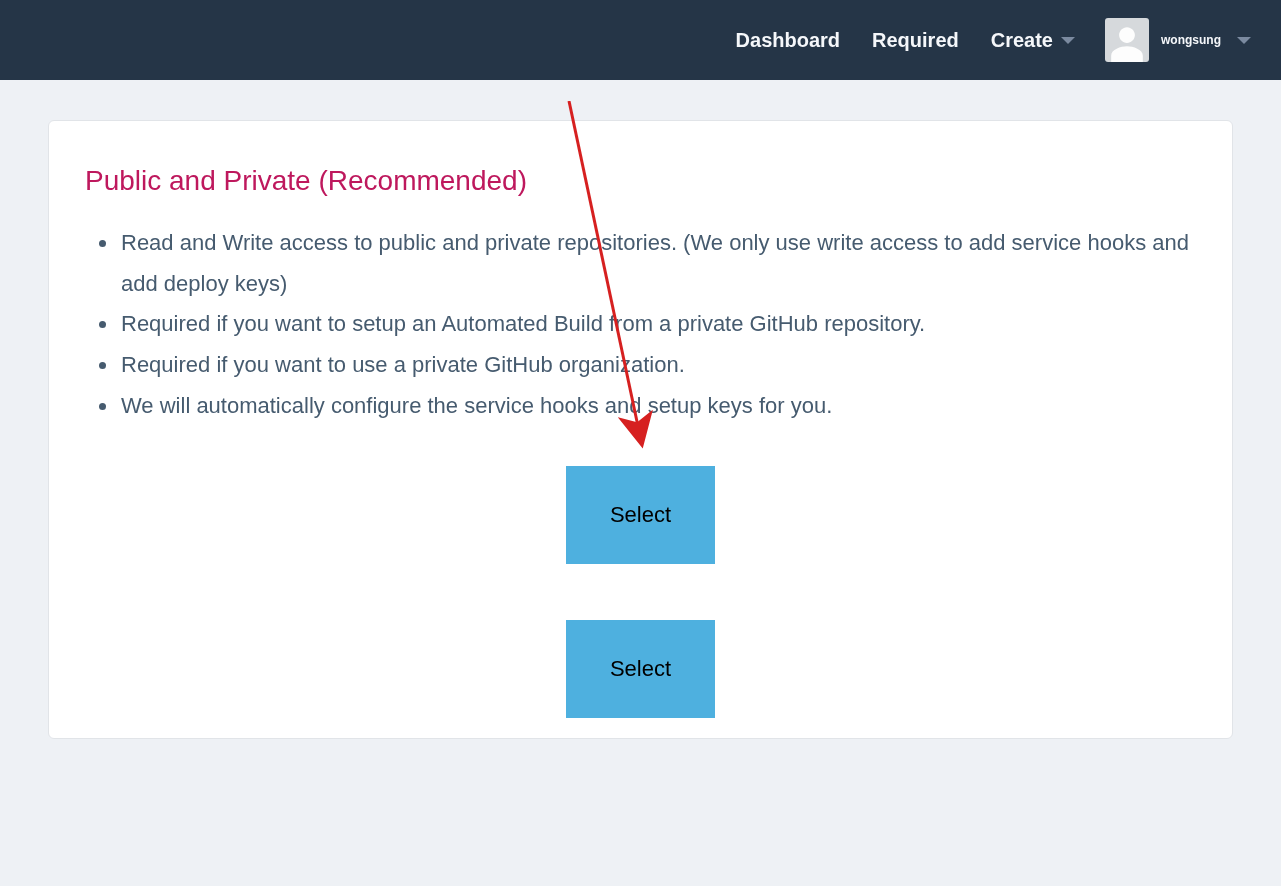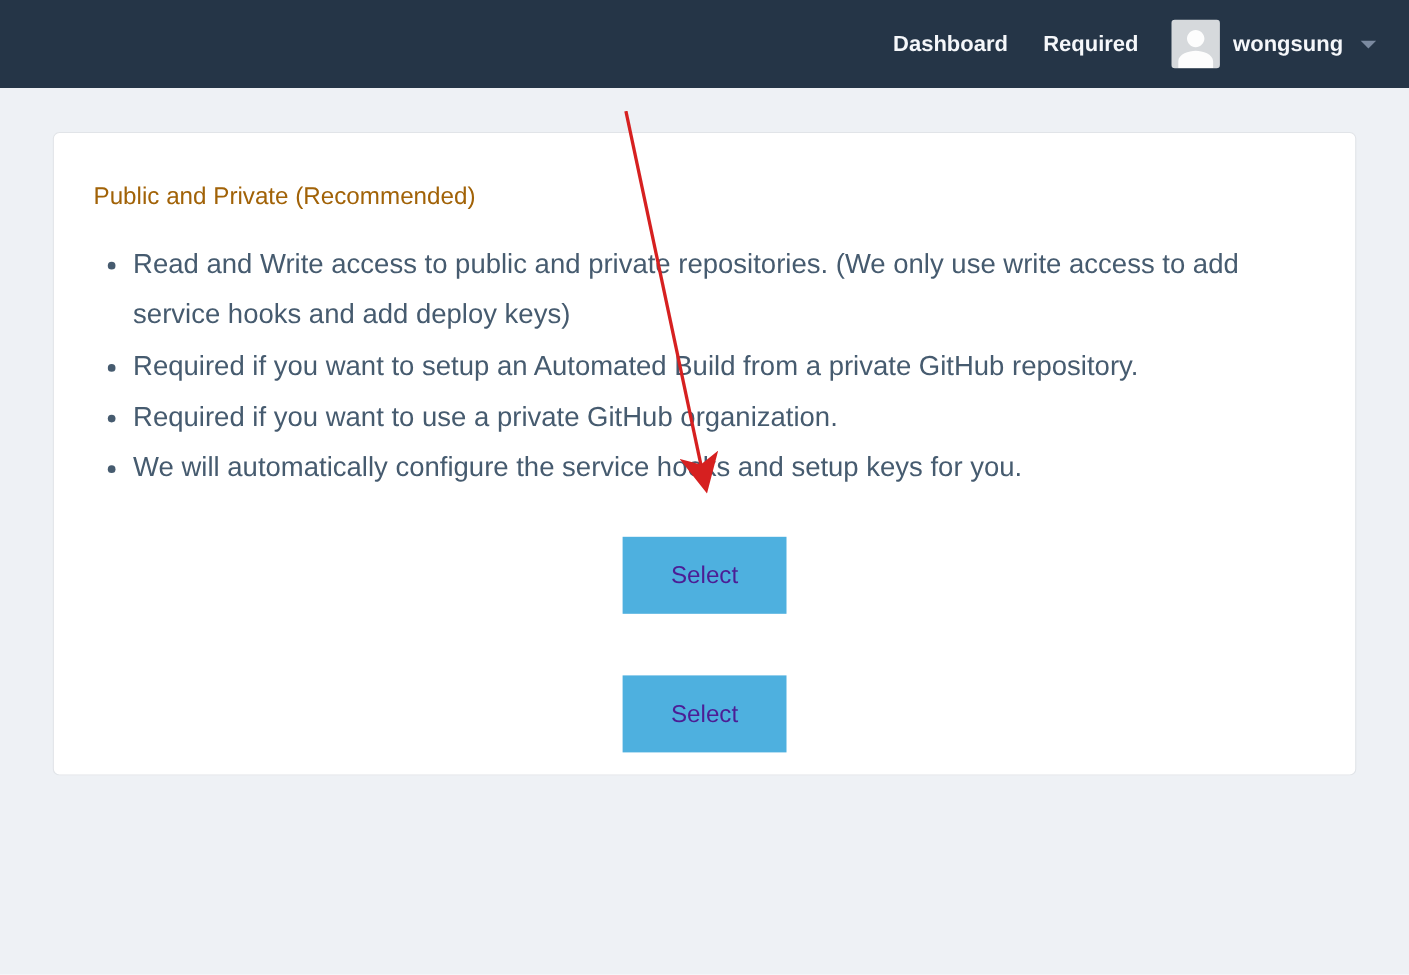--- a/index.html
+++ b/index.html
@@ -55,67 +55,67 @@
     }
     .avatar svg {
       width: 38px;
       height: 38px;
       fill: #fdfdfd;
     }
     .user-item {
       display: flex;
       align-items: center;
       color: #f5f7fa;
-      font-size: 20px;
+      font-size: 12px;
       font-weight: 600;
       padding-left: 14px;
       cursor: pointer;
       height: 100%;
     }
     .user-item .caret {
       margin-left: 16px;
     }
     .container {
       padding: 40px 48px 0 48px;
     }
     .card {
       background: #fff;
       border: 1px solid #e1e4e8;
       border-radius: 6px;
       padding: 44px 36px 20px 36px;
       position: relative;
     }
     .section-title {
-      color: #a16207;
-      font-size: 22px;
+      color: #be185d;
+      font-size: 28px;
       font-weight: 300;
       margin-bottom: 26px;
     }
     ul.feature-list {
       list-style: disc;
       padding-left: 34px;
-      font-size: 25px;
+      font-size: 22px;
       color: #465b6f;
       line-height: 1.85;
       margin-bottom: 40px;
     }
     ul.feature-list li {
       padding-left: 2px;
     }
     .btn-row {
       display: flex;
       justify-content: center;
       margin-bottom: 56px;
     }
     .btn {
       background: #4eb0df;
-      color: #4c1d95;
+      color: #000000;
       border: none;
       font-size: 22px;
-      padding: 22px 44px;
+      padding: 36px 44px;
       cursor: pointer;
       font-family: inherit;
     }
     .btn-row.last {
       margin-bottom: 0;
     }
     .annotation-arrow {
       position: absolute;
       left: 460px;
       top: -20px;
@@ -124,20 +124,24 @@
   </style>
 </head>
 <body>
 
 <div class="navbar">
   <div class="nav-item">
     <span>Dashboard</span>
   </div>
   <div class="nav-item">
     <span>Required</span>
+  </div>
+  <div class="nav-item">
+    <span>Create</span>
+    <span class="caret"></span>
   </div>
   <div class="user-item">
     <span class="avatar">
       <svg viewBox="0 0 24 24">
           <path d="M12 12c2.7 0 5-2.3 5-5s-2.3-5-5-5-5 2.3-5 5 2.3 5 5 5zm0 2c-3.9 0-10 2-10 6v4h20v-4c0-4-6.1-6-10-6z"></path>
         </svg>
     </span>
     <span>wongsung</span>
     <span class="caret"></span>
   </div>

